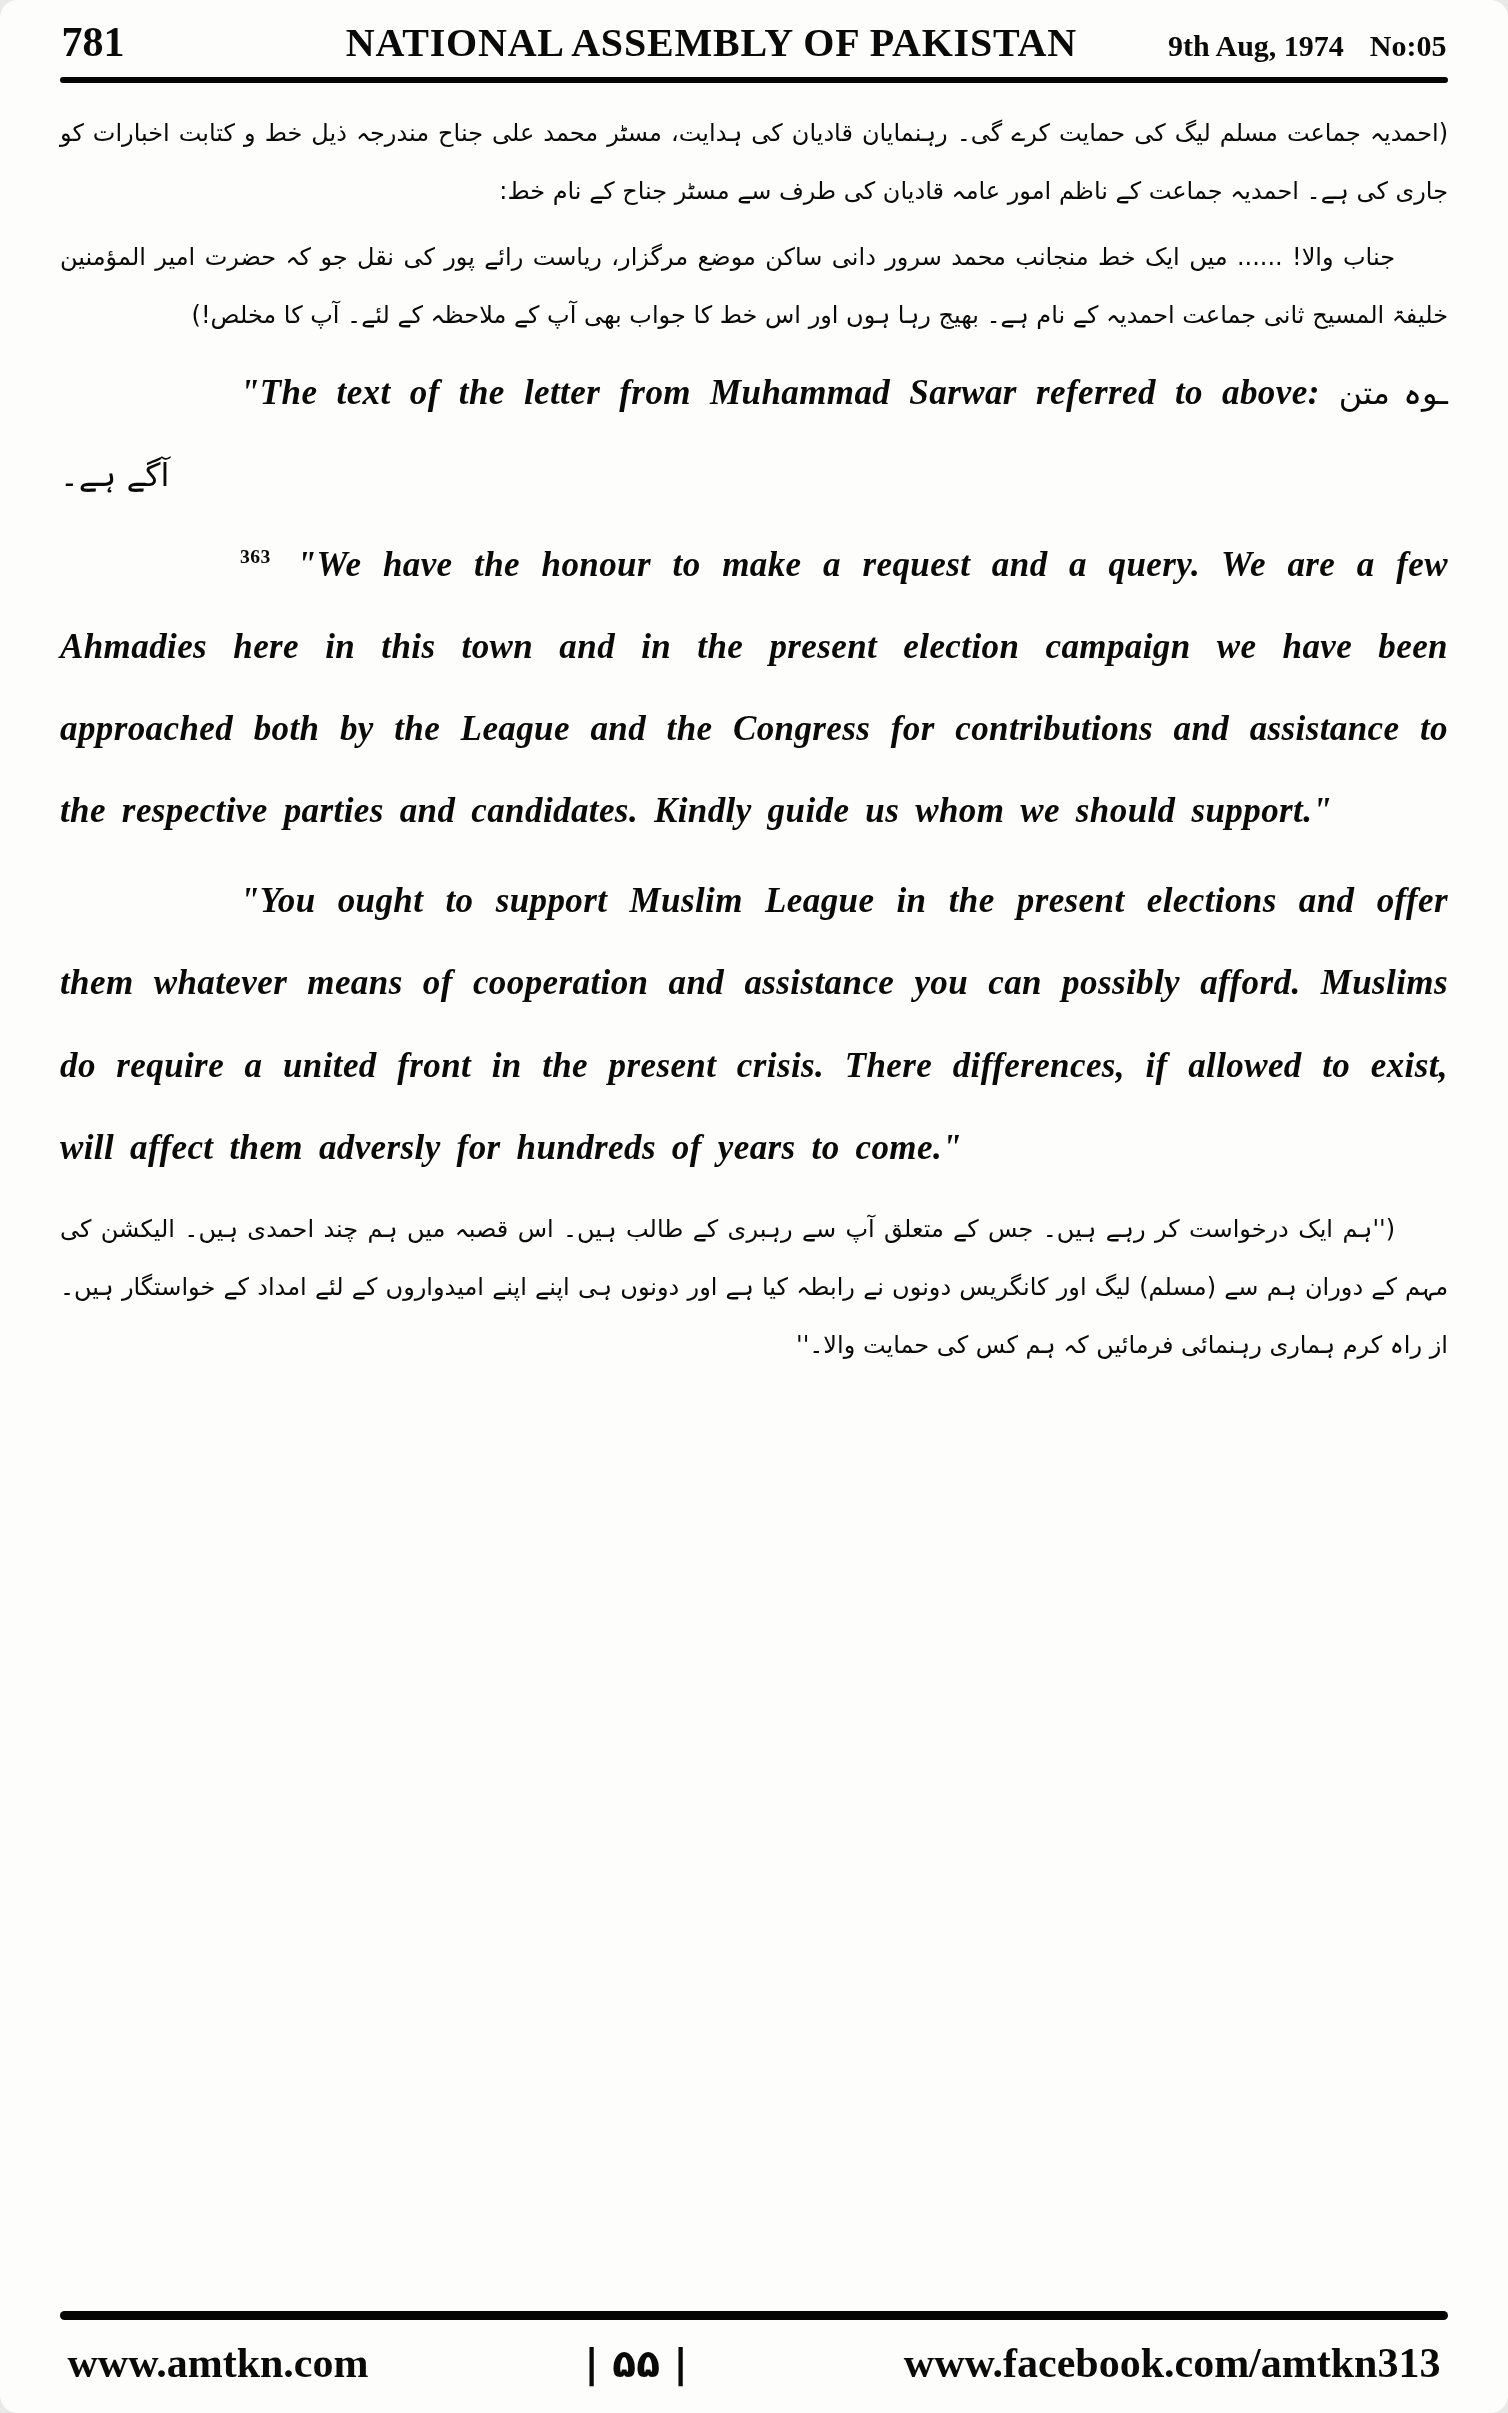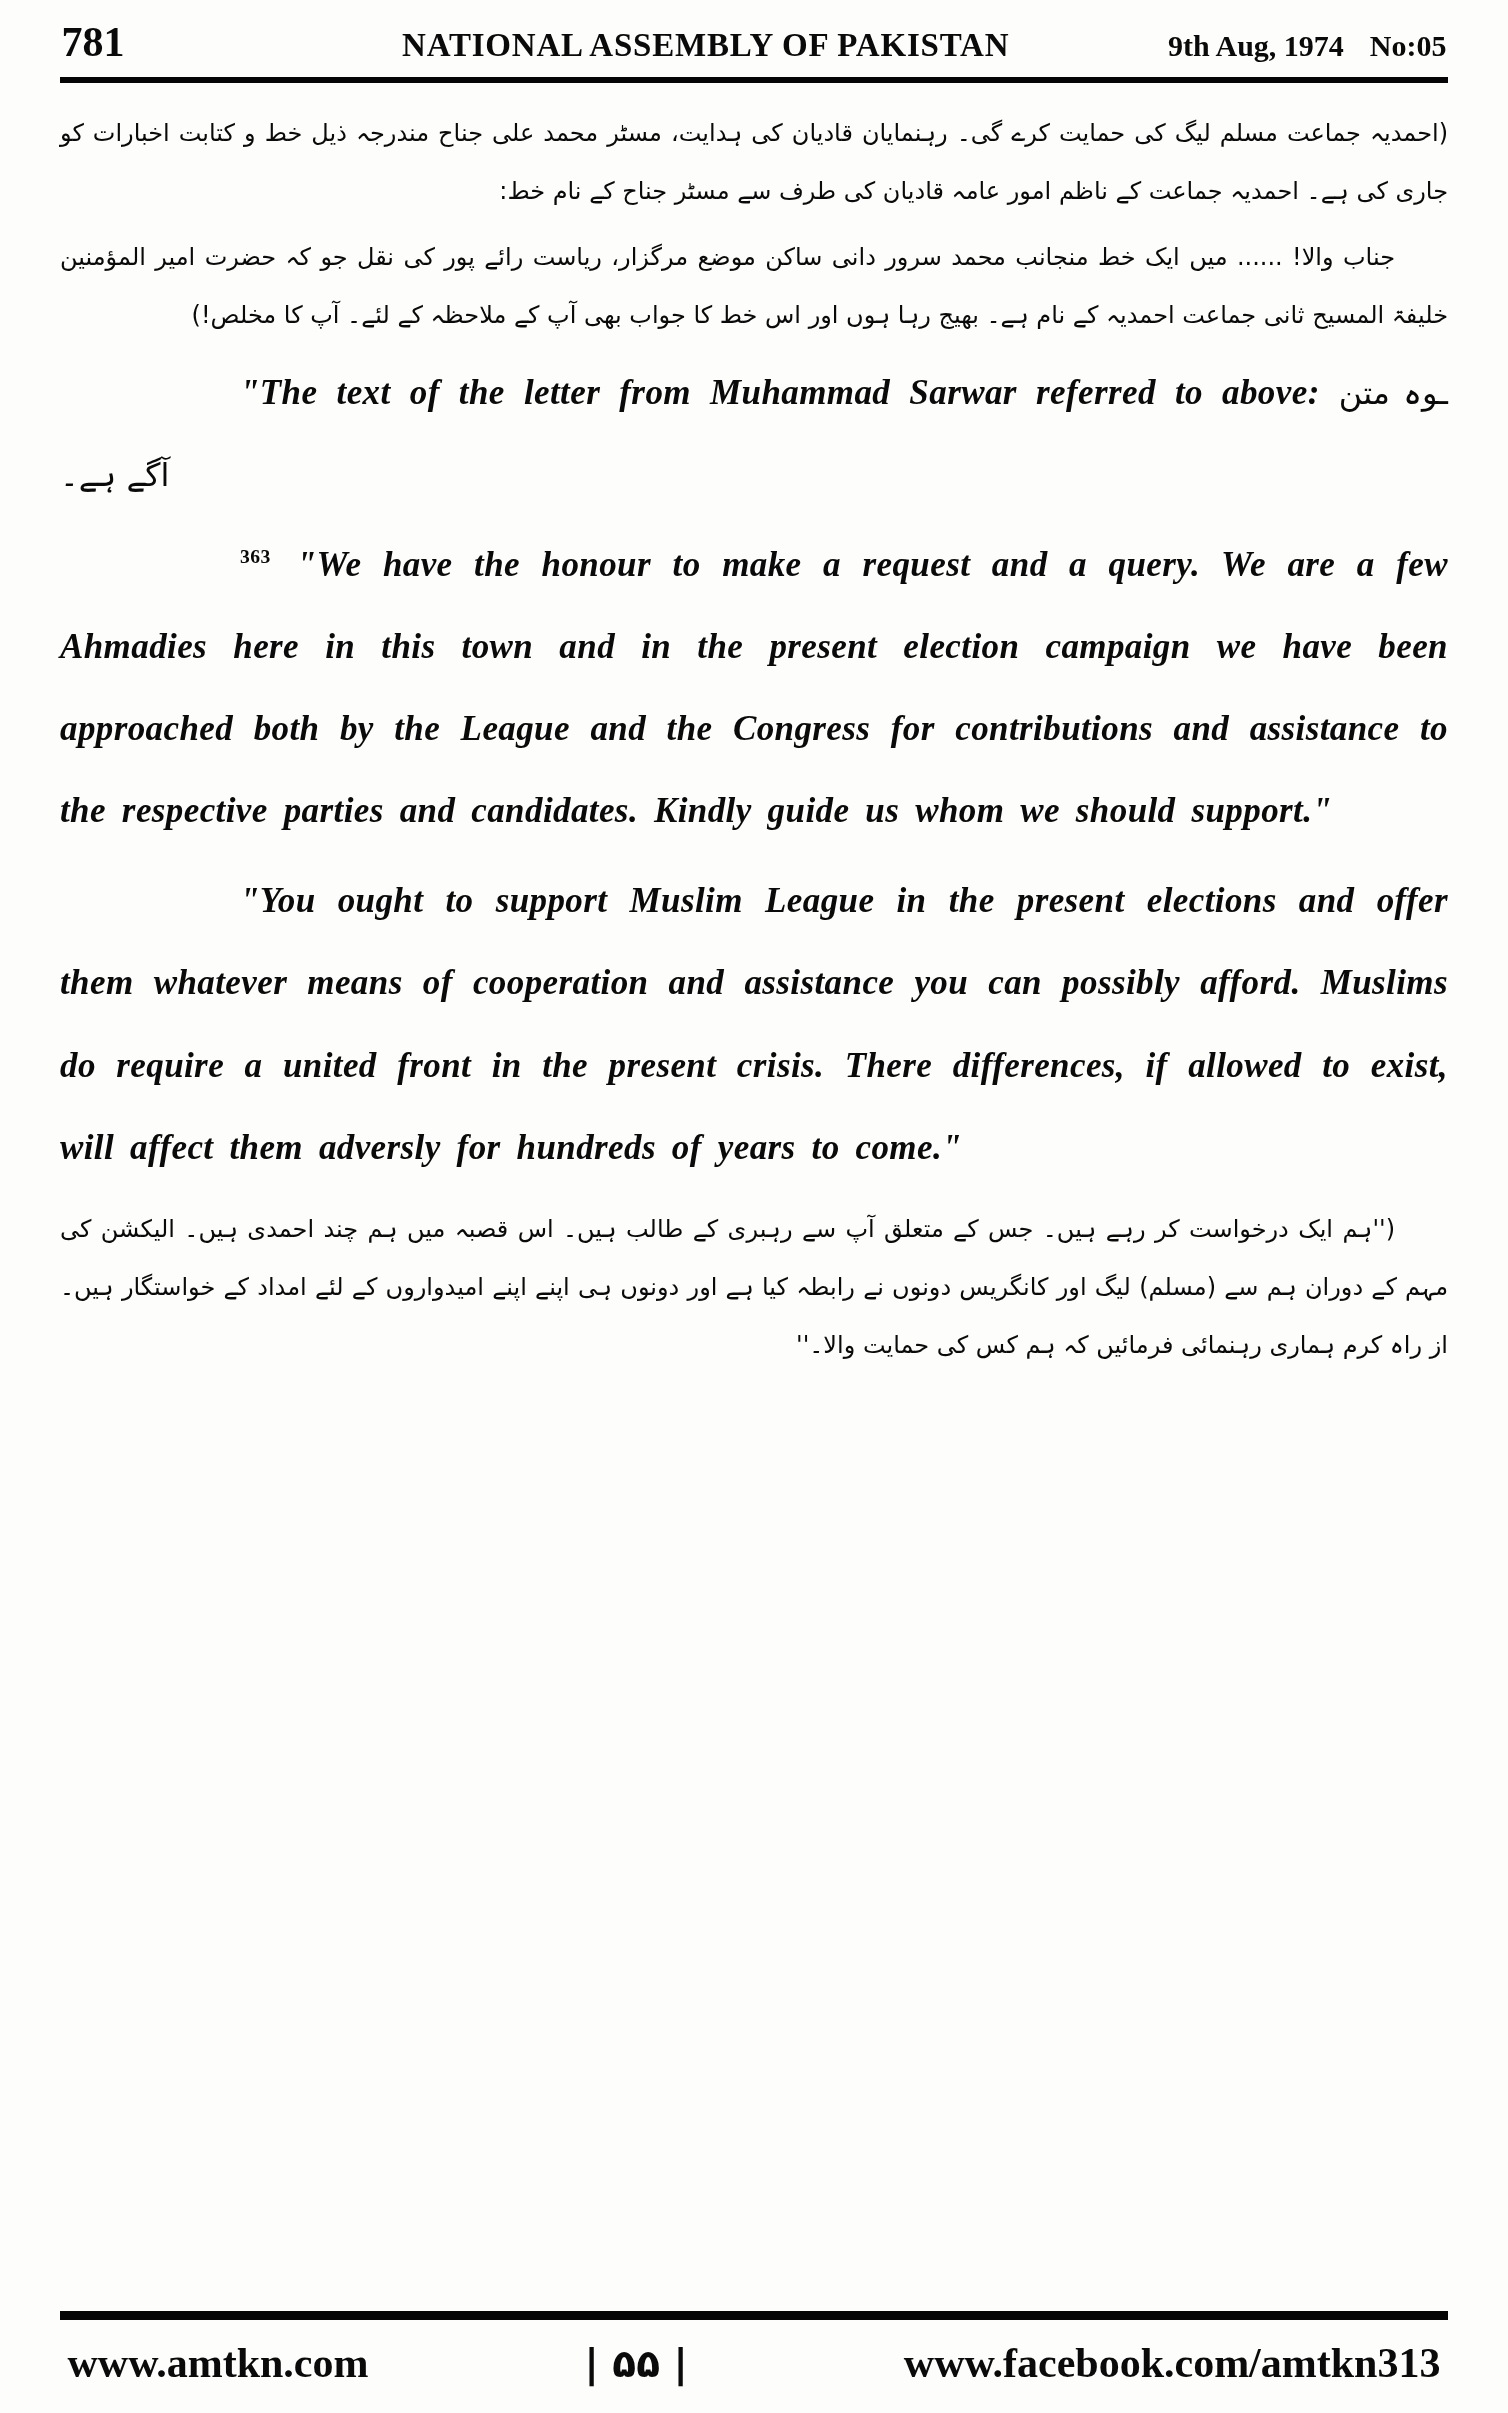--- a/index.html
+++ b/index.html
@@ -1,31 +1,31 @@
 <!DOCTYPE html>
 <html style="font-size:12px"><head>
 <meta charset="utf-8">
 <style>
-  * { margin:0; padding:0; box-sizing:border-box; }
+  * { margin:0; padding:0; box-sizing:border-box;border-radius:17px; }
   html,body { background:#e9e9e7; }
   .page {
     width:1508px; height:2413px; margin:0 auto; overflow:hidden;
     background:#fdfdfb; color:#0a0a0a;
     font-family:"Liberation Serif", serif;
     padding:12px 60px 19.6px 60px;
     display:flex; flex-direction:column;
   }
 
   
   .header { display:flex; align-items:baseline; padding:6px 1.5px 10.6px 1.5px; }
   .header-left  { flex:1; text-align:left; }
   .header-center{ flex:2; text-align:center; }
   .header-right { flex:1.3; text-align:right; }
   .page-number  { font-size:42px; font-weight:700; }
-  .header-title { font-size:33px; font-weight:700; letter-spacing:0.8px; white-space:nowrap; }
+  .header-title { font-size:40px; font-weight:700; letter-spacing:0.8px; white-space:nowrap; }
   .header-date  { font-size:30px; font-weight:700; }
   .header-date .sep { display:inline-block; width:26px; }
 
   .rule { height:6.8px; background:#050505; }
   .footer-rule { height:9px; background:#050505; }
 
   
   .content { flex:1; padding-top:21px; }
   .content p { margin:0 0 7.5px 0; }
 

